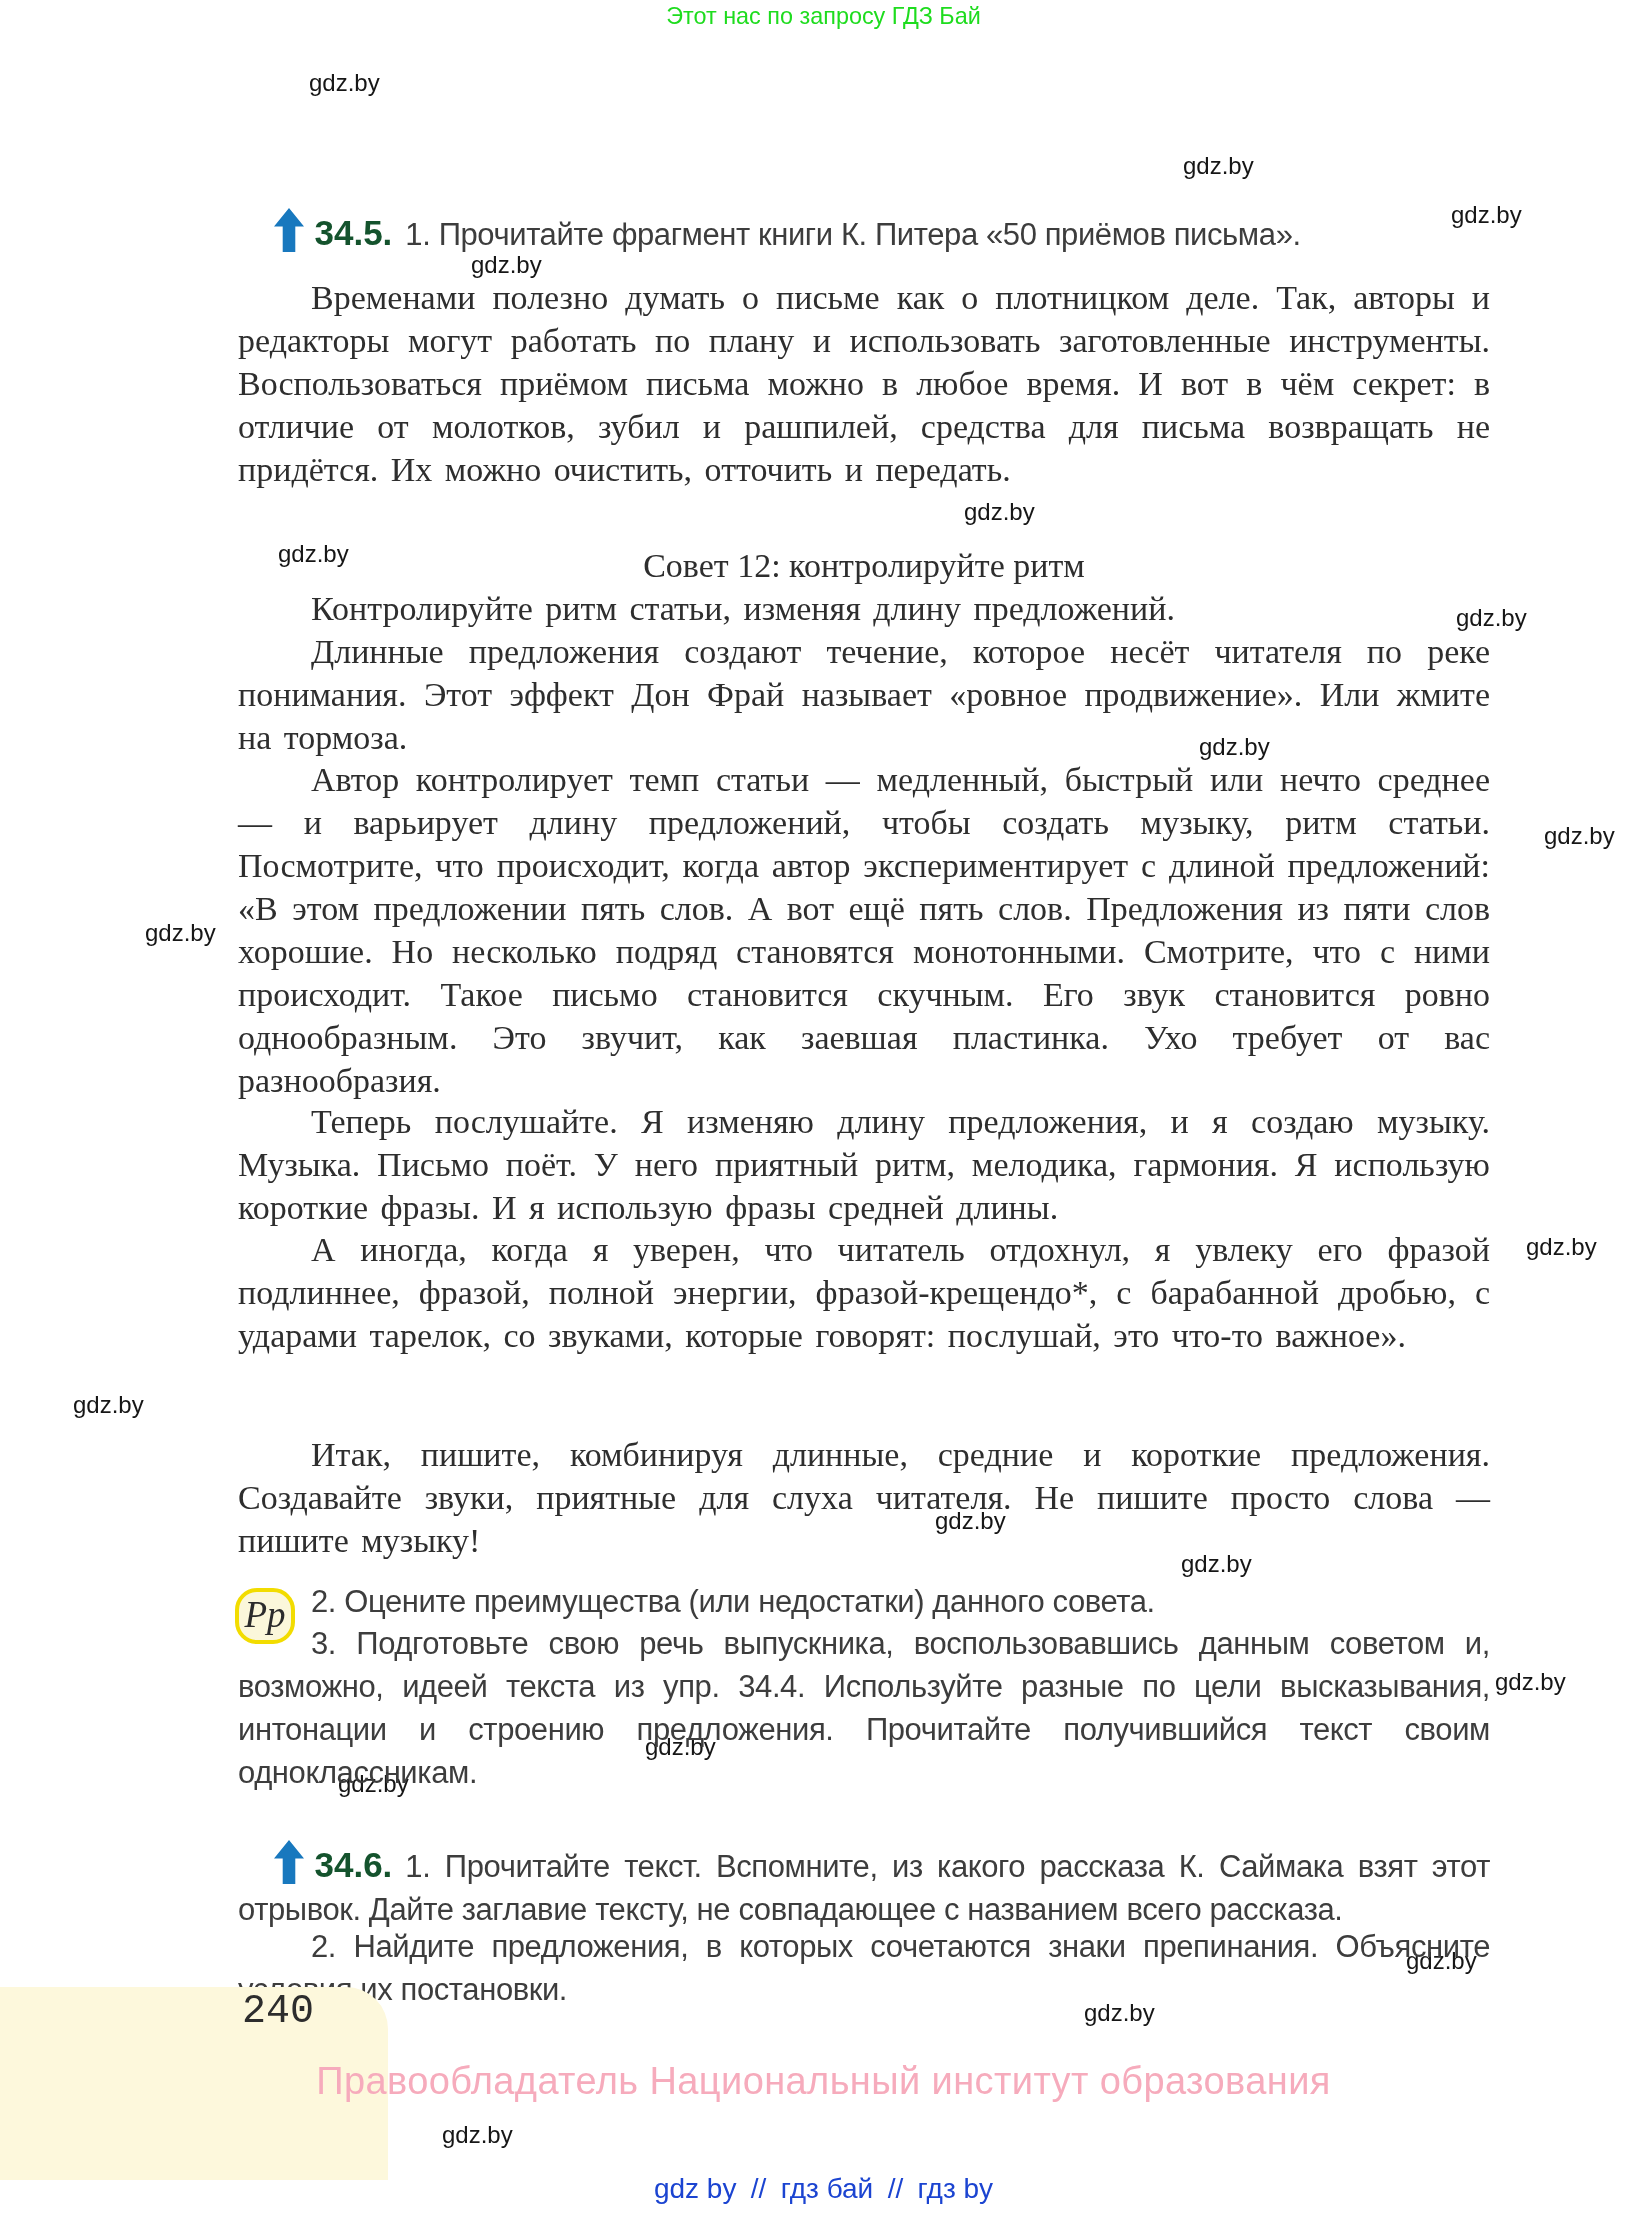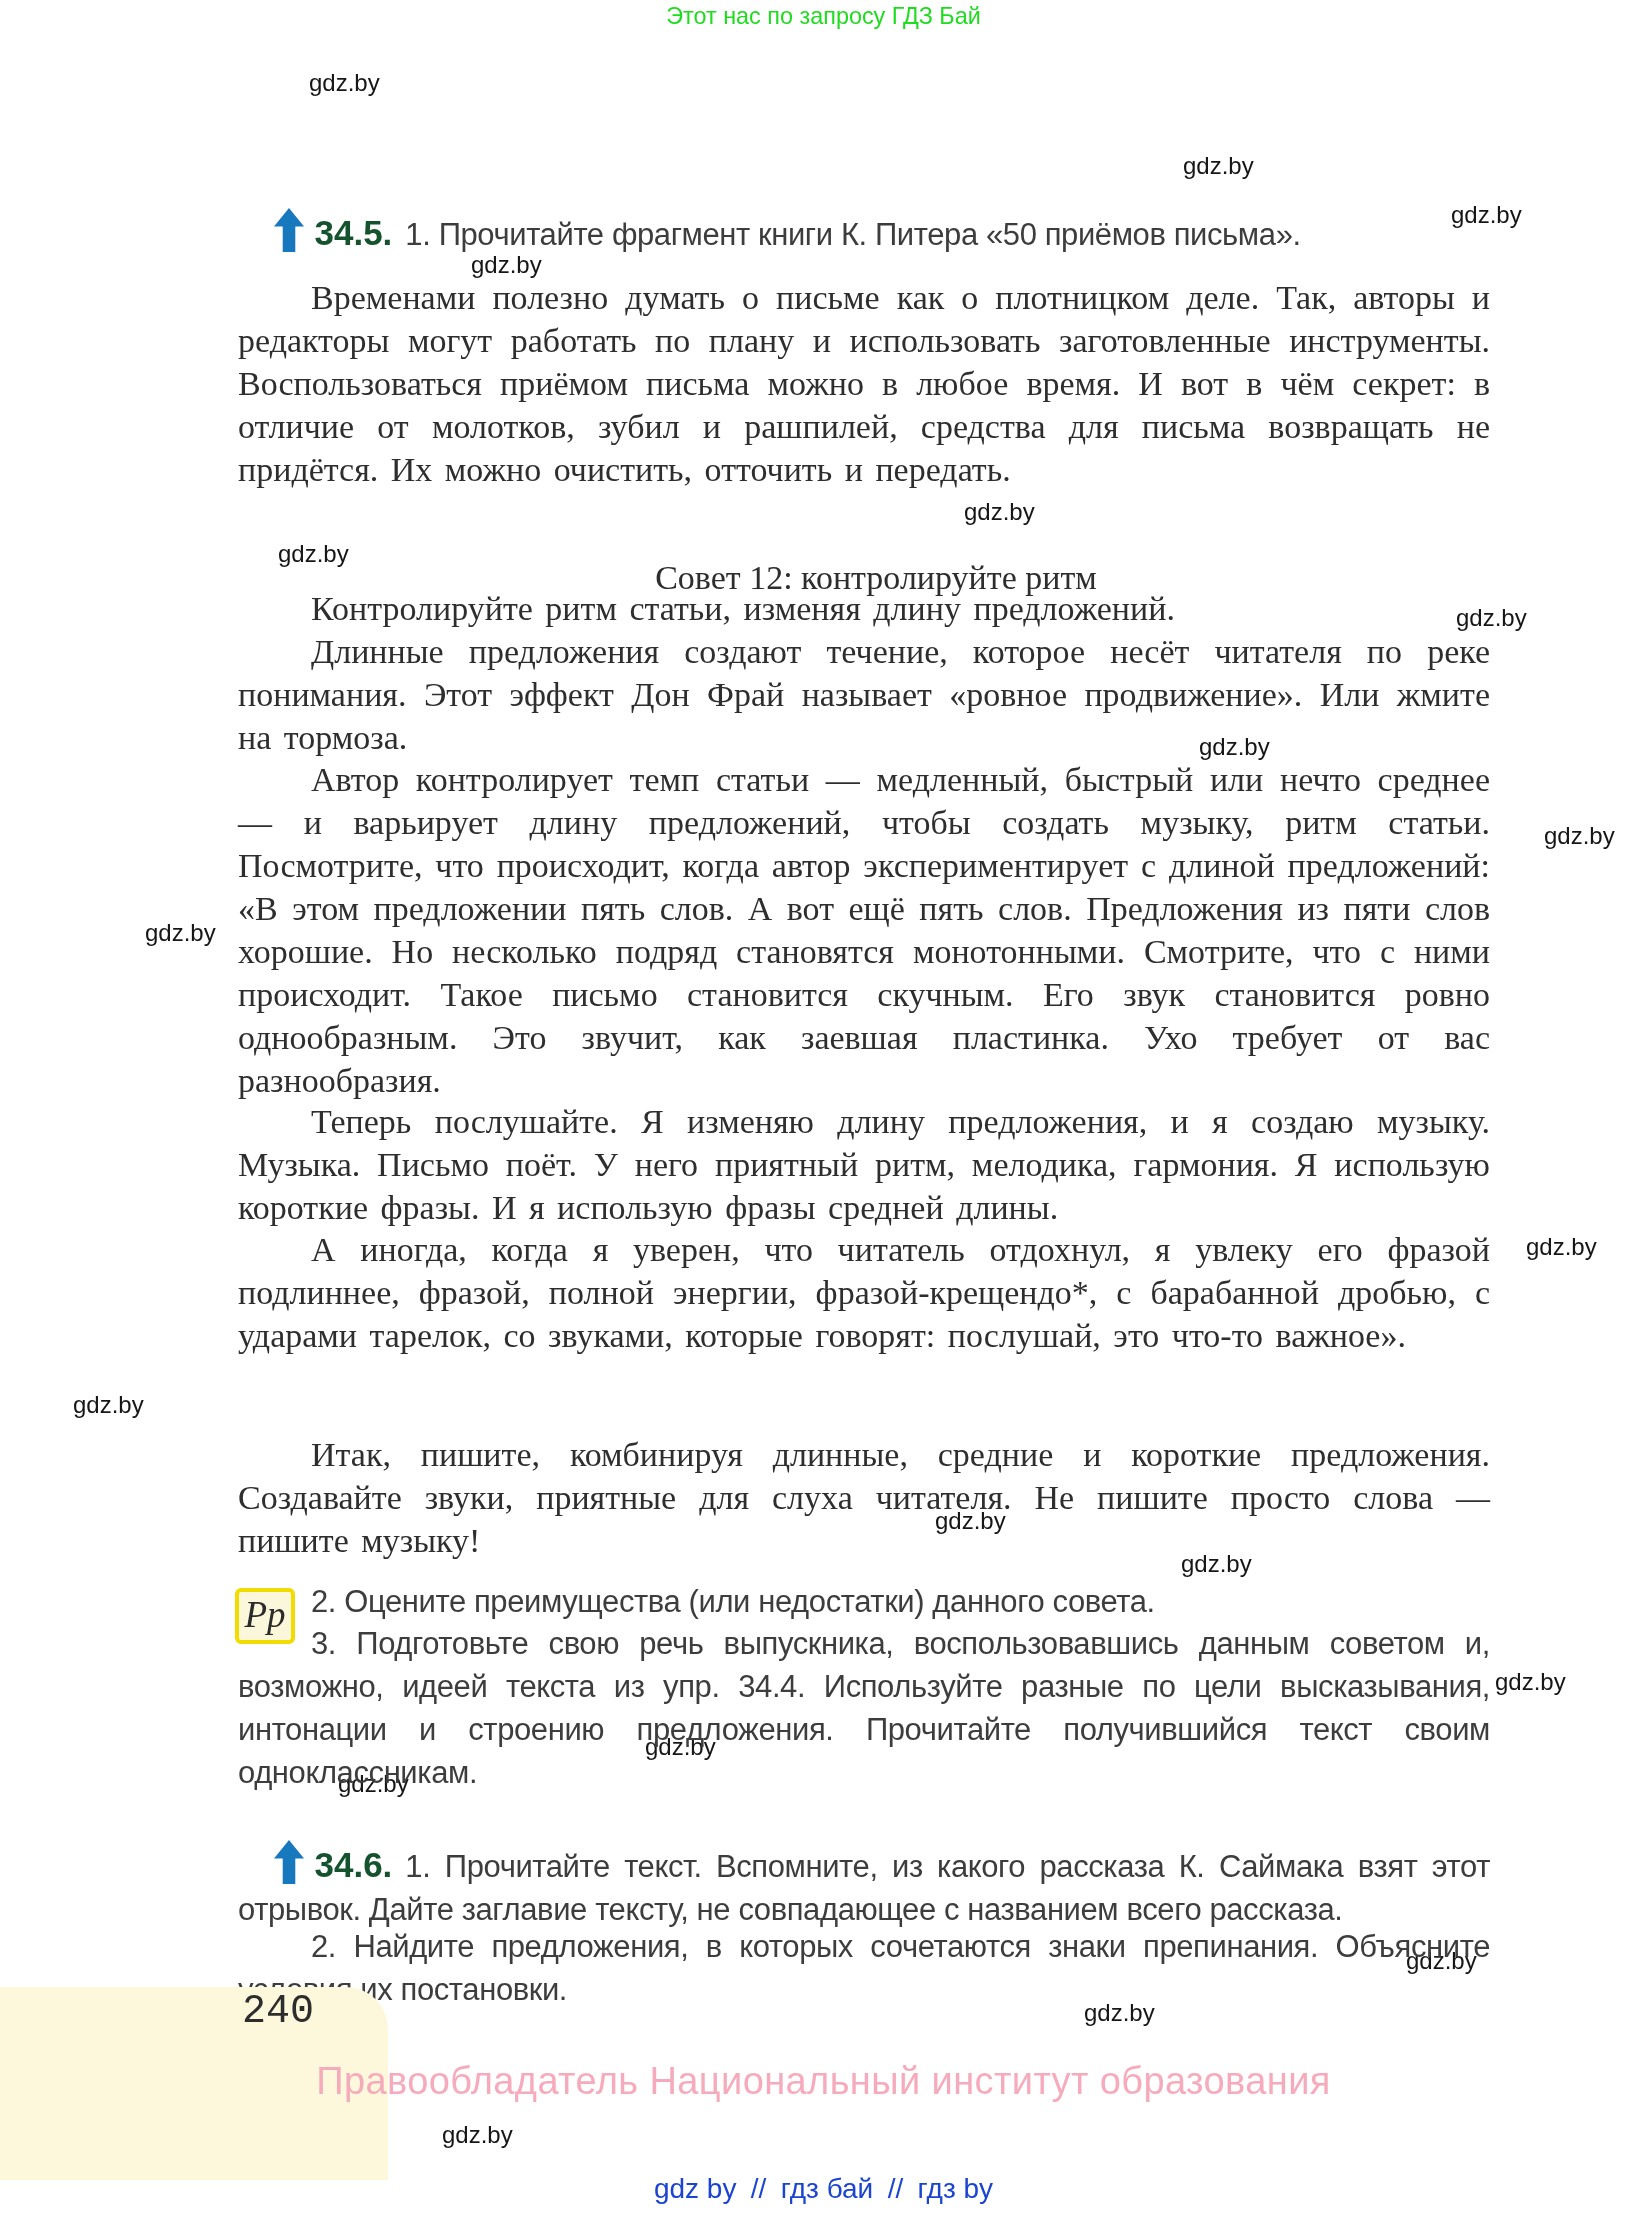--- a/index.html
+++ b/index.html
@@ -24,34 +24,34 @@
   }
   .sans{
     font-family:"Liberation Sans",sans-serif;
     font-size:31px;line-height:43px;color:#3d3d3d;letter-spacing:-0.4px;
     text-align:justify;margin:0;
   }
   .indent90{text-indent:73px;}
   .indent45{text-indent:36px;}
   .subhead{
     font-family:"Liberation Serif","DejaVu Serif",serif;
-    font-size:34px;line-height:43px;color:#2e2e2e;text-align:center;margin:12px;
+    font-size:34px;line-height:43px;color:#2e2e2e;text-align:center;margin:0;
   }
   .ex-num{
     color:#14532d;font-weight:700;font-size:35px;letter-spacing:0;
     margin-right:13px;
   }
   .up-arrow{
     display:inline-block;width:30px;height:44px;background:#1878be;
     clip-path:polygon(50% 0%,100% 42%,71% 42%,71% 100%,29% 100%,29% 42%,0% 42%);
     vertical-align:-7.3px;margin-right:10.5px;
   }
   .pr-badge{
     position:absolute;left:235px;top:1588px;width:60px;height:56px;
-    border:4px solid #f2dc00;border-radius:6px;background:#fbf7da;
+    border:4px solid #f2dc00;border-radius:22px;background:#fbf7da;
     display:flex;align-items:center;justify-content:center;box-sizing:border-box;
   }
   .pr-badge span{
     font-family:"Liberation Serif","DejaVu Serif",serif;font-style:italic;
     font-size:37px;color:#2b2b2b;line-height:1;padding-bottom:3.2px;
   }
   .corner-panel{
     position:absolute;left:0;top:1987px;width:388px;height:193px;
     background:#fdf8dc;border-top-right-radius:42px;
   }

